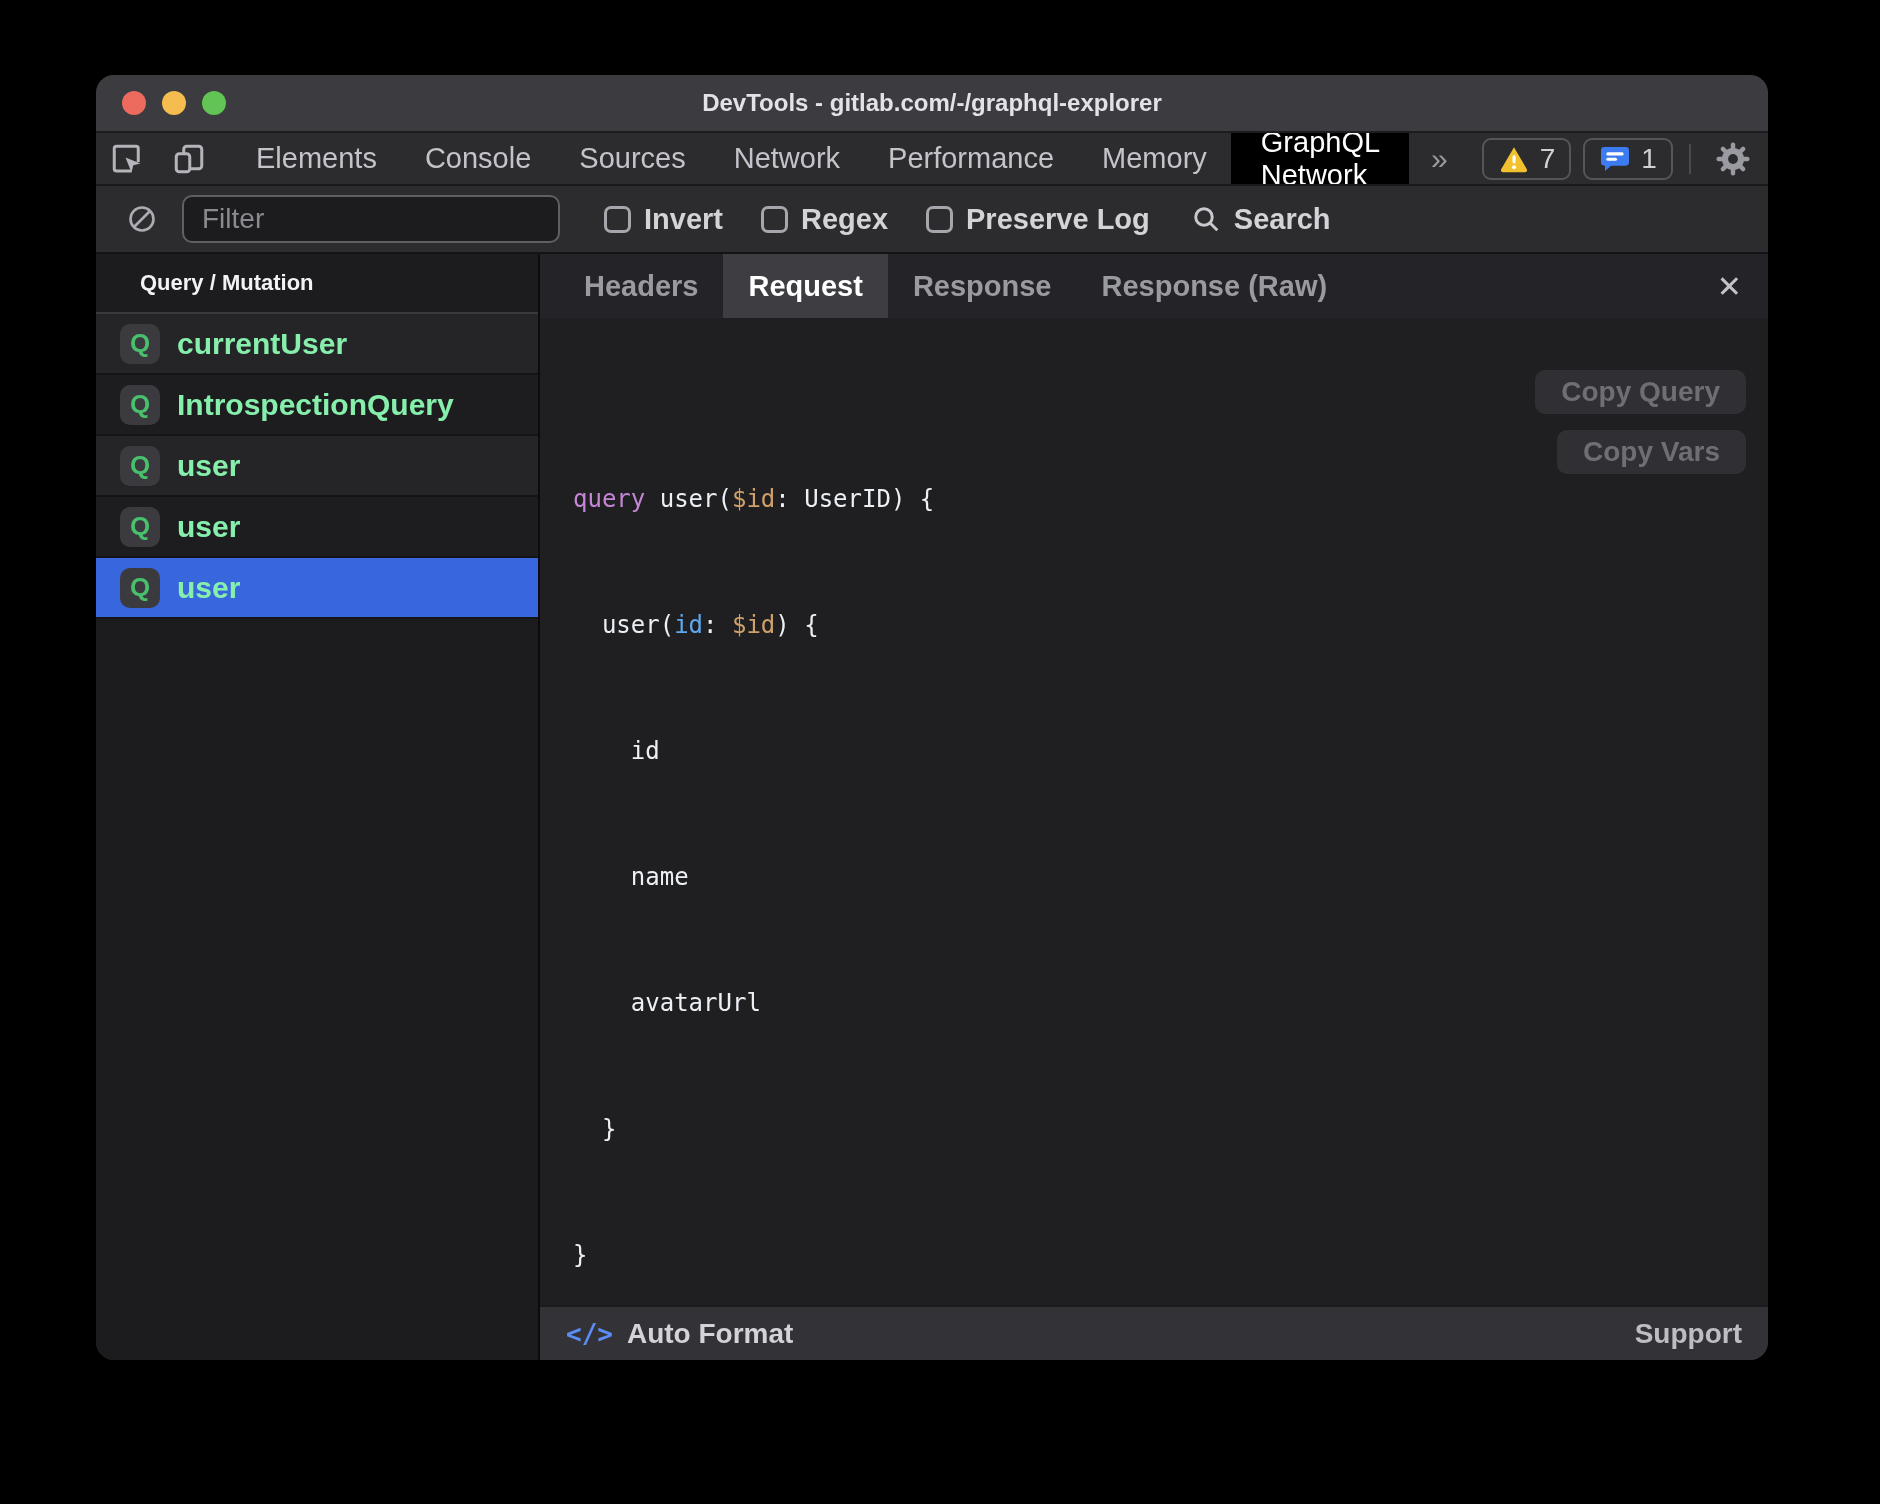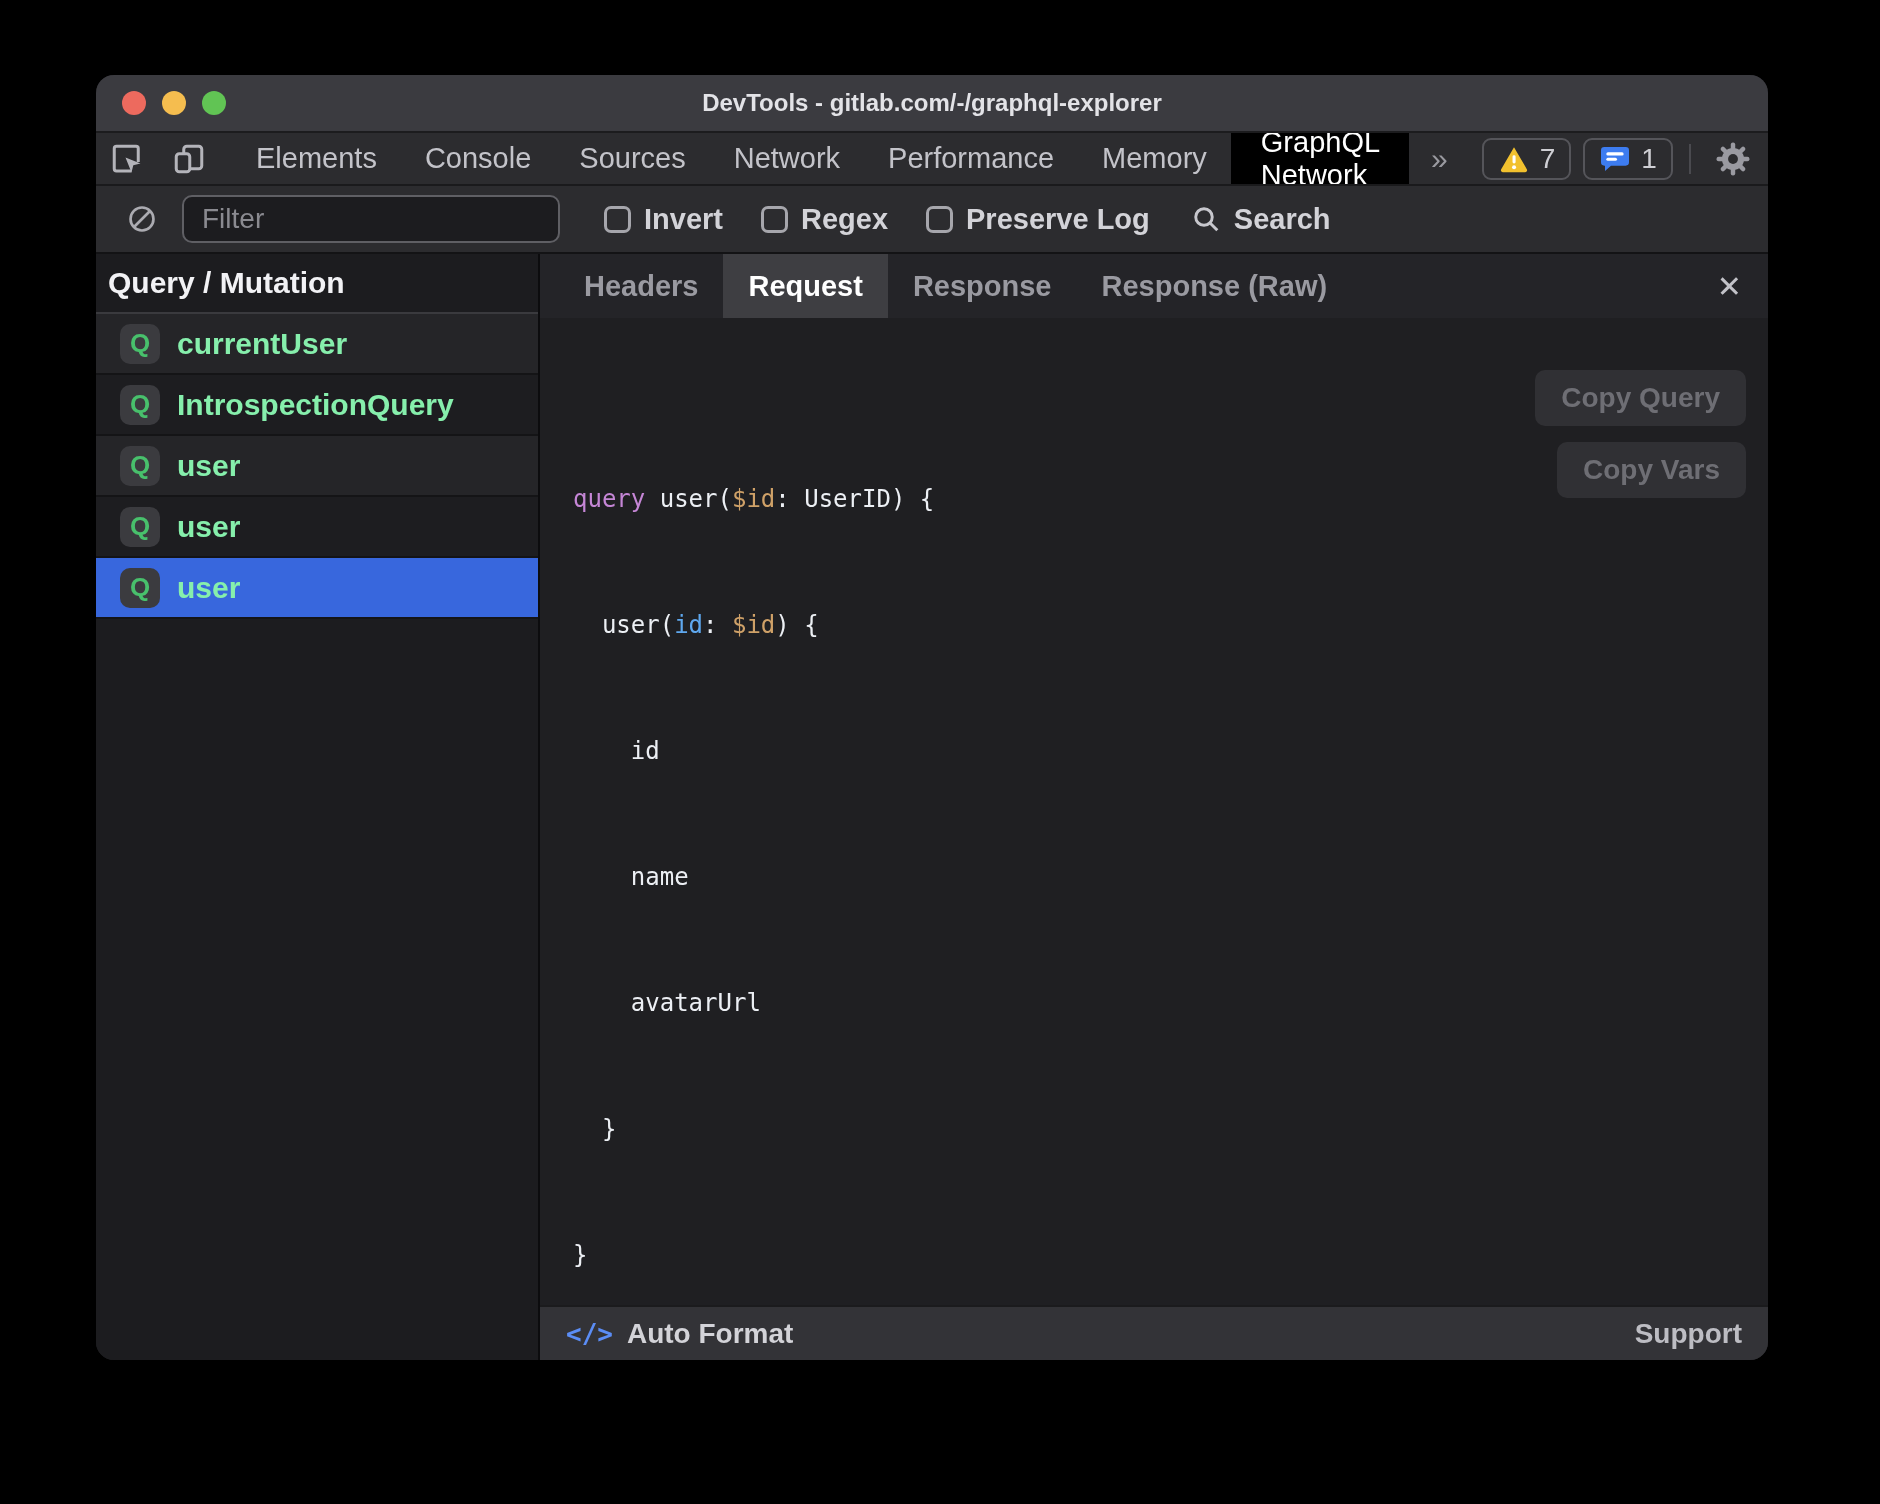--- a/index.html
+++ b/index.html
@@ -46,22 +46,22 @@
   .checkbox { width: 27px; height: 27px; border: 3px solid #a6a6ac; border-radius: 7px; margin-right: 13px; }
   .chk-label { color: #d3d3d8; font-size: 29px; font-weight: 600; }
   .search-group { display: flex; align-items: center; margin-left: 40px; gap: 12px; }
 
   
   .main { flex: 1; display: flex; border-top: 2px solid #131315; min-height: 0; }
 
   
   .sidebar { width: 444px; flex: 0 0 444px; background: #1c1c1f; border-right: 2px solid #0c0c0e;
              display: flex; flex-direction: column; }
-  .sidebar-header { height: 60px; flex: 0 0 60px; display: flex; align-items: center; padding-left: 12px;
-                    color: #f2f2f5; font-size: 30px; font-weight: 700; border-bottom: 2px solid #3a3a3e; }
+  .sidebar-header { height: 60px; flex: 0 0 60px; display: flex; align-items: center; padding-left: 44px;
+                    color: #f2f2f5; font-size: 22px; font-weight: 700; border-bottom: 2px solid #3a3a3e; }
   .side-item { height: 61px; flex: 0 0 61px; display: flex; align-items: center; padding-left: 24px;
                border-bottom: 2px solid #141416; cursor: default; }
   .side-item.odd  { background: #252528; }
   .side-item.even { background: #1d1d20; }
   .side-item.selected { background: #3867dd; }
   .qbadge { width: 40px; height: 40px; border-radius: 10px; background: #3b3b3f; color: #48c06c;
             font-size: 26px; font-weight: 700; display: flex; align-items: center; justify-content: center;
             margin-right: 17px; }
   .side-label { color: #86efac; font-size: 30px; font-weight: 700; }
 
@@ -79,21 +79,21 @@
                 line-height: 42px; white-space: pre; }
   .code-line { white-space: pre; }
   .tok-pl  { color: #eceff4; }
   .tok-kw  { color: #c586d6; }
   .tok-vr  { color: #cfa168; }
   .tok-at  { color: #5fa8ef; }
 
   .copy-stack { position: absolute; top: 16px; right: 22px; display: flex; flex-direction: column;
                 align-items: flex-end; gap: 16px; }
   .copy-btn { background: #303034; color: #6e6e74; font-size: 28px; font-weight: 700;
-              border: none; border-radius: 10px; height: 56px; padding: 0 26px;
+              border: none; border-radius: 10px; height: 44px; padding: 0 26px;
               font-family: "Liberation Sans", sans-serif; }
 
   .panel-footer { height: 55px; flex: 0 0 55px; background: #333337; border-top: 2px solid #1b1b1d;
                   display: flex; align-items: center; justify-content: space-between; padding: 0 26px; }
   .footer-left { display: flex; align-items: center; gap: 14px; }
   .autoformat-icon { color: #5b8df5; font-family: "DejaVu Sans Mono", monospace; font-size: 26px; font-weight: 700; }
   .footer-label { color: #d3d3d8; font-size: 28px; font-weight: 700; }
   .support-label { color: #bdbdc3; font-size: 28px; font-weight: 700; }
 
   svg { display: block; }

